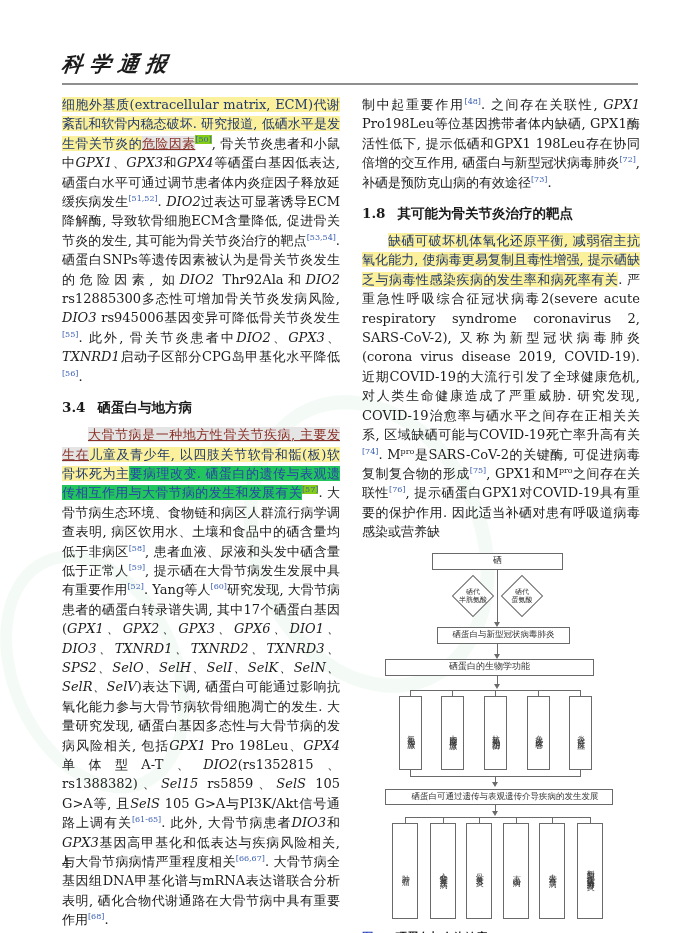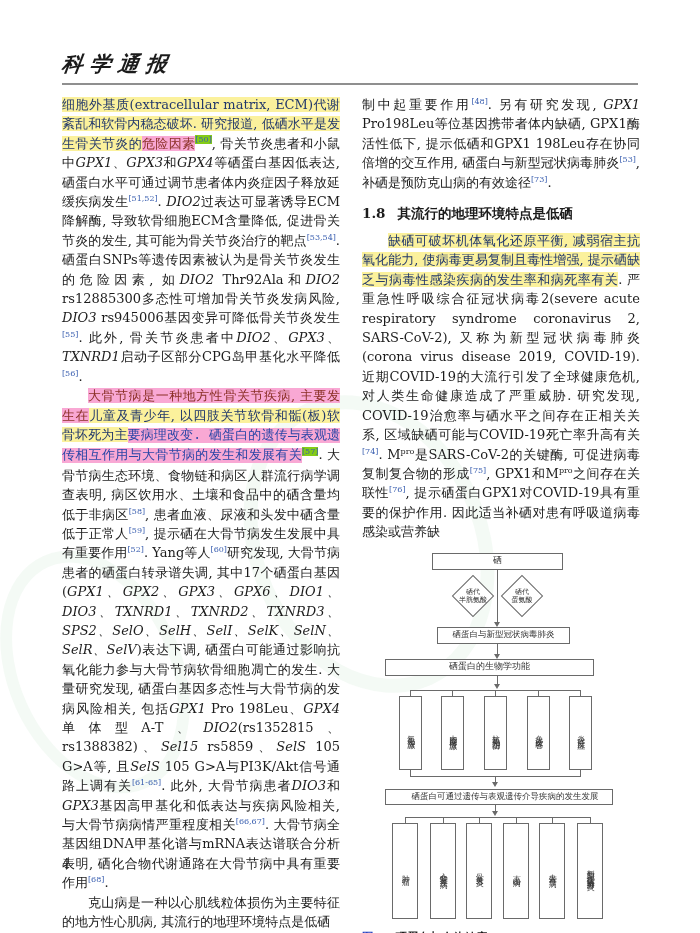--- a/index.html
+++ b/index.html
@@ -21,22 +21,22 @@
   .col{width:278px;font-size:13px;line-height:19.4px;text-align:justify;}
   .col p{margin:0;}
   .indent{text-indent:2em;}
   .heading{display:block;font-weight:bold;font-size:13.5px;margin:12px 0 9px 0;line-height:18px;}
   .heading .num{margin-right:12px;}
 
   
   .seg-p{}
   .seg-i{font-style:italic;}
   .seg-hb{background:#fbf19c;color:#22386b;}
-  .seg-hbl{background:#f9a8d4;color:#2a46a6;font-family:Liberation Mono, monospace;}
-  .seg-hr{background:#f9a8d4;color:#8a3026;}
+  .seg-hbl{background:#22c55e;color:#2a46a6;}
+  .seg-hr{background:#e5e5e5;color:#8a3026;text-decoration:underline;}
   .seg-sup,.seg-suph,.seg-supk{font-size:8px;vertical-align:super;line-height:0;}
   .seg-sup{color:#3a5fb0;}
   .seg-suph{color:#3a5fb0;background:#84cc16;}
   .seg-supk{color:#1c1c1c;}
 
   
   .figure{position:relative;width:280px;height:372px;margin-top:7px;
           font-family:"DejaVu Sans","Liberation Sans",sans-serif;color:#333;}
   .fbox{position:absolute;border:1px solid #6a6a6a;background:#fff;display:flex;
         align-items:center;justify-content:center;text-align:center;box-sizing:border-box;}
@@ -67,28 +67,31 @@
 
   <div class="header">
     <div class="logo">科学通报</div>
     <div class="rule"></div>
   </div>
 
   <div class="columns">
 
     <div class="col">
       <p><span class="seg-hb">细胞外基质(extracellular matrix, ECM)代谢紊乱和软骨内稳态破坏. 研究报道, 低硒水平是发生骨关节炎的</span><span class="seg-hr">危险因素</span><span class="seg-suph">[50]</span><span class="seg-p">, 骨关节炎患者和小鼠中</span><span class="seg-i">GPX1</span><span class="seg-p">、</span><span class="seg-i">GPX3</span><span class="seg-p">和</span><span class="seg-i">GPX4</span><span class="seg-p">等硒蛋白基因低表达, 硒蛋白水平可通过调节患者体内炎症因子释放延缓疾病发生</span><span class="seg-sup">[51,52]</span><span class="seg-p">. </span><span class="seg-i">DIO2</span><span class="seg-p">过表达可显著诱导ECM降解酶, 导致软骨细胞ECM含量降低, 促进骨关节炎的发生, 其可能为骨关节炎治疗的靶点</span><span class="seg-sup">[53,54]</span><span class="seg-p">. 硒蛋白SNPs等遗传因素被认为是骨关节炎发生的危险因素, 如</span><span class="seg-i">DIO2</span><span class="seg-p"> Thr92Ala和</span><span class="seg-i">DIO2</span><span class="seg-p"> rs12885300多态性可增加骨关节炎发病风险, </span><span class="seg-i">DIO3</span><span class="seg-p"> rs945006基因变异可降低骨关节炎发生</span><span class="seg-sup">[55]</span><span class="seg-p">. 此外, 骨关节炎患者中</span><span class="seg-i">DIO2</span><span class="seg-p">、</span><span class="seg-i">GPX3</span><span class="seg-p">、</span><span class="seg-i">TXNRD1</span><span class="seg-p">启动子区部分CPG岛甲基化水平降低</span><span class="seg-sup">[56]</span><span class="seg-p">.</span></p>
+      <span class="heading">
+        <span class="num">3.4</span><span>硒蛋白与地方病</span>
+      </span>
       <p class="indent"><span class="seg-hr">大骨节病是一种地方性骨关节疾病, 主要发生在</span><span class="seg-hb">儿童及青少年, 以四肢关节软骨和骺(板)软骨坏死为主</span><span class="seg-hbl">要病理改变. 硒蛋白的遗传与表观遗传相互作用与大骨节病的发生和发展有关</span><span class="seg-suph">[57]</span><span class="seg-p">. 大骨节病生态环境、食物链和病区人群流行病学调查表明, 病区饮用水、土壤和食品中的硒含量均低于非病区</span><span class="seg-sup">[58]</span><span class="seg-p">, 患者血液、尿液和头发中硒含量低于正常人</span><span class="seg-sup">[59]</span><span class="seg-p">, 提示硒在大骨节病发生发展中具有重要作用</span><span class="seg-sup">[52]</span><span class="seg-p">. Yang等人</span><span class="seg-sup">[60]</span><span class="seg-p">研究发现, 大骨节病患者的硒蛋白转录谱失调, 其中17个硒蛋白基因(</span><span class="seg-i">GPX1、GPX2、GPX3、GPX6、DIO1、DIO3、TXNRD1、TXNRD2、TXNRD3、SPS2、SelO、SelH、SelI、SelK、SelN、SelR、SelV</span><span class="seg-p">)表达下调, 硒蛋白可能通过影响抗氧化能力参与大骨节病软骨细胞凋亡的发生. 大量研究发现, 硒蛋白基因多态性与大骨节病的发病风险相关, 包括</span><span class="seg-i">GPX1</span><span class="seg-p"> Pro 198Leu、</span><span class="seg-i">GPX4</span><span class="seg-p">单体型A-T、</span><span class="seg-i">DIO2</span><span class="seg-p">(rs1352815、rs1388382)、</span><span class="seg-i">Sel15</span><span class="seg-p"> rs5859、</span><span class="seg-i">SelS</span><span class="seg-p"> 105 G&gt;A等, 且</span><span class="seg-i">SelS</span><span class="seg-p"> 105 G&gt;A与PI3K/Akt信号通路上调有关</span><span class="seg-sup">[61-65]</span><span class="seg-p">. 此外, 大骨节病患者</span><span class="seg-i">DIO3</span><span class="seg-p">和</span><span class="seg-i">GPX3</span><span class="seg-p">基因高甲基化和低表达与疾病风险相关, 与大骨节病病情严重程度相关</span><span class="seg-sup">[66,67]</span><span class="seg-p">. 大骨节病全基因组DNA甲基化谱与mRNA表达谱联合分析表明, 硒化合物代谢通路在大骨节病中具有重要作用</span><span class="seg-sup">[68]</span><span class="seg-p">.</span></p>
       <p class="indent"><span class="seg-p">克山病是一种以心肌线粒体损伤为主要特征的地方性心肌病, 其流行的地理环境特点是低硒</span></p>
     </div>
 
     <div class="col">
-      <p><span class="seg-p">制中起重要作用</span><span class="seg-sup">[48]</span><span class="seg-p">. 另有研究发现, </span><span class="seg-i">GPX1</span><span class="seg-p"> Pro198Leu等位基因携带者体内缺硒, GPX1酶活性低下, 提示低硒和GPX1 198Leu存在协同倍增的交互作用, 硒蛋白与新型冠状病毒肺炎</span><span class="seg-sup">[53]</span><span class="seg-p">, 补硒是预防克山病的有效途径</span><span class="seg-sup">[73]</span><span class="seg-p">.</span></p>
+      <p><span class="seg-p">制中起重要作用</span><span class="seg-sup">[48]</span><span class="seg-p">. 之间存在关联性, </span><span class="seg-i">GPX1</span><span class="seg-p"> Pro198Leu等位基因携带者体内缺硒, GPX1酶活性低下, 提示低硒和GPX1 198Leu存在协同倍增的交互作用, 硒蛋白与新型冠状病毒肺炎</span><span class="seg-sup">[72]</span><span class="seg-p">, 补硒是预防克山病的有效途径</span><span class="seg-sup">[73]</span><span class="seg-p">.</span></p>
       <span class="heading">
-        <span class="num">1.8</span><span>其流行的地理环境特点是低硒</span>
+        <span class="num">1.8</span><span>其可能为骨关节炎治疗的靶点</span>
       </span>
       <p class="indent"><span class="seg-hb">缺硒可破坏机体氧化还原平衡, 减弱宿主抗氧化能力, 使病毒更易复制且毒性增强, 提示硒缺乏与病毒性感染疾病的发生率和病死率有关</span><span class="seg-p">. 严重急性呼吸综合征冠状病毒2(severe acute respiratory syndrome coronavirus 2, SARS-CoV-2), 又称为新型冠状病毒肺炎(corona virus disease 2019, COVID-19). 近期COVID-19的大流行引发了全球健康危机, 对人类生命健康造成了严重威胁. 研究发现, COVID-19治愈率与硒水平之间存在正相关关系, 区域缺硒可能与COVID-19死亡率升高有关</span><span class="seg-sup">[74]</span><span class="seg-p">. M</span><span class="seg-supk">pro</span><span class="seg-p">是SARS-CoV-2的关键酶, 可促进病毒复制复合物的形成</span><span class="seg-sup">[75]</span><span class="seg-p">, GPX1和M</span><span class="seg-supk">pro</span><span class="seg-p">之间存在关联性</span><span class="seg-sup">[76]</span><span class="seg-p">, 提示硒蛋白GPX1对COVID-19具有重要的保护作用. 因此适当补硒对患有呼吸道病毒感染或营养缺</span></p>
 
       <div class="figure">
 
         <div class="fbox" style="left:70px;top:4px;width:131px;height:17px;font-size:9px;">硒</div>
 
         <div class="vline" style="left:135px;top:21px;height:52px;"></div>
         <div class="ahead" style="left:132px;top:73px;"></div>
 

